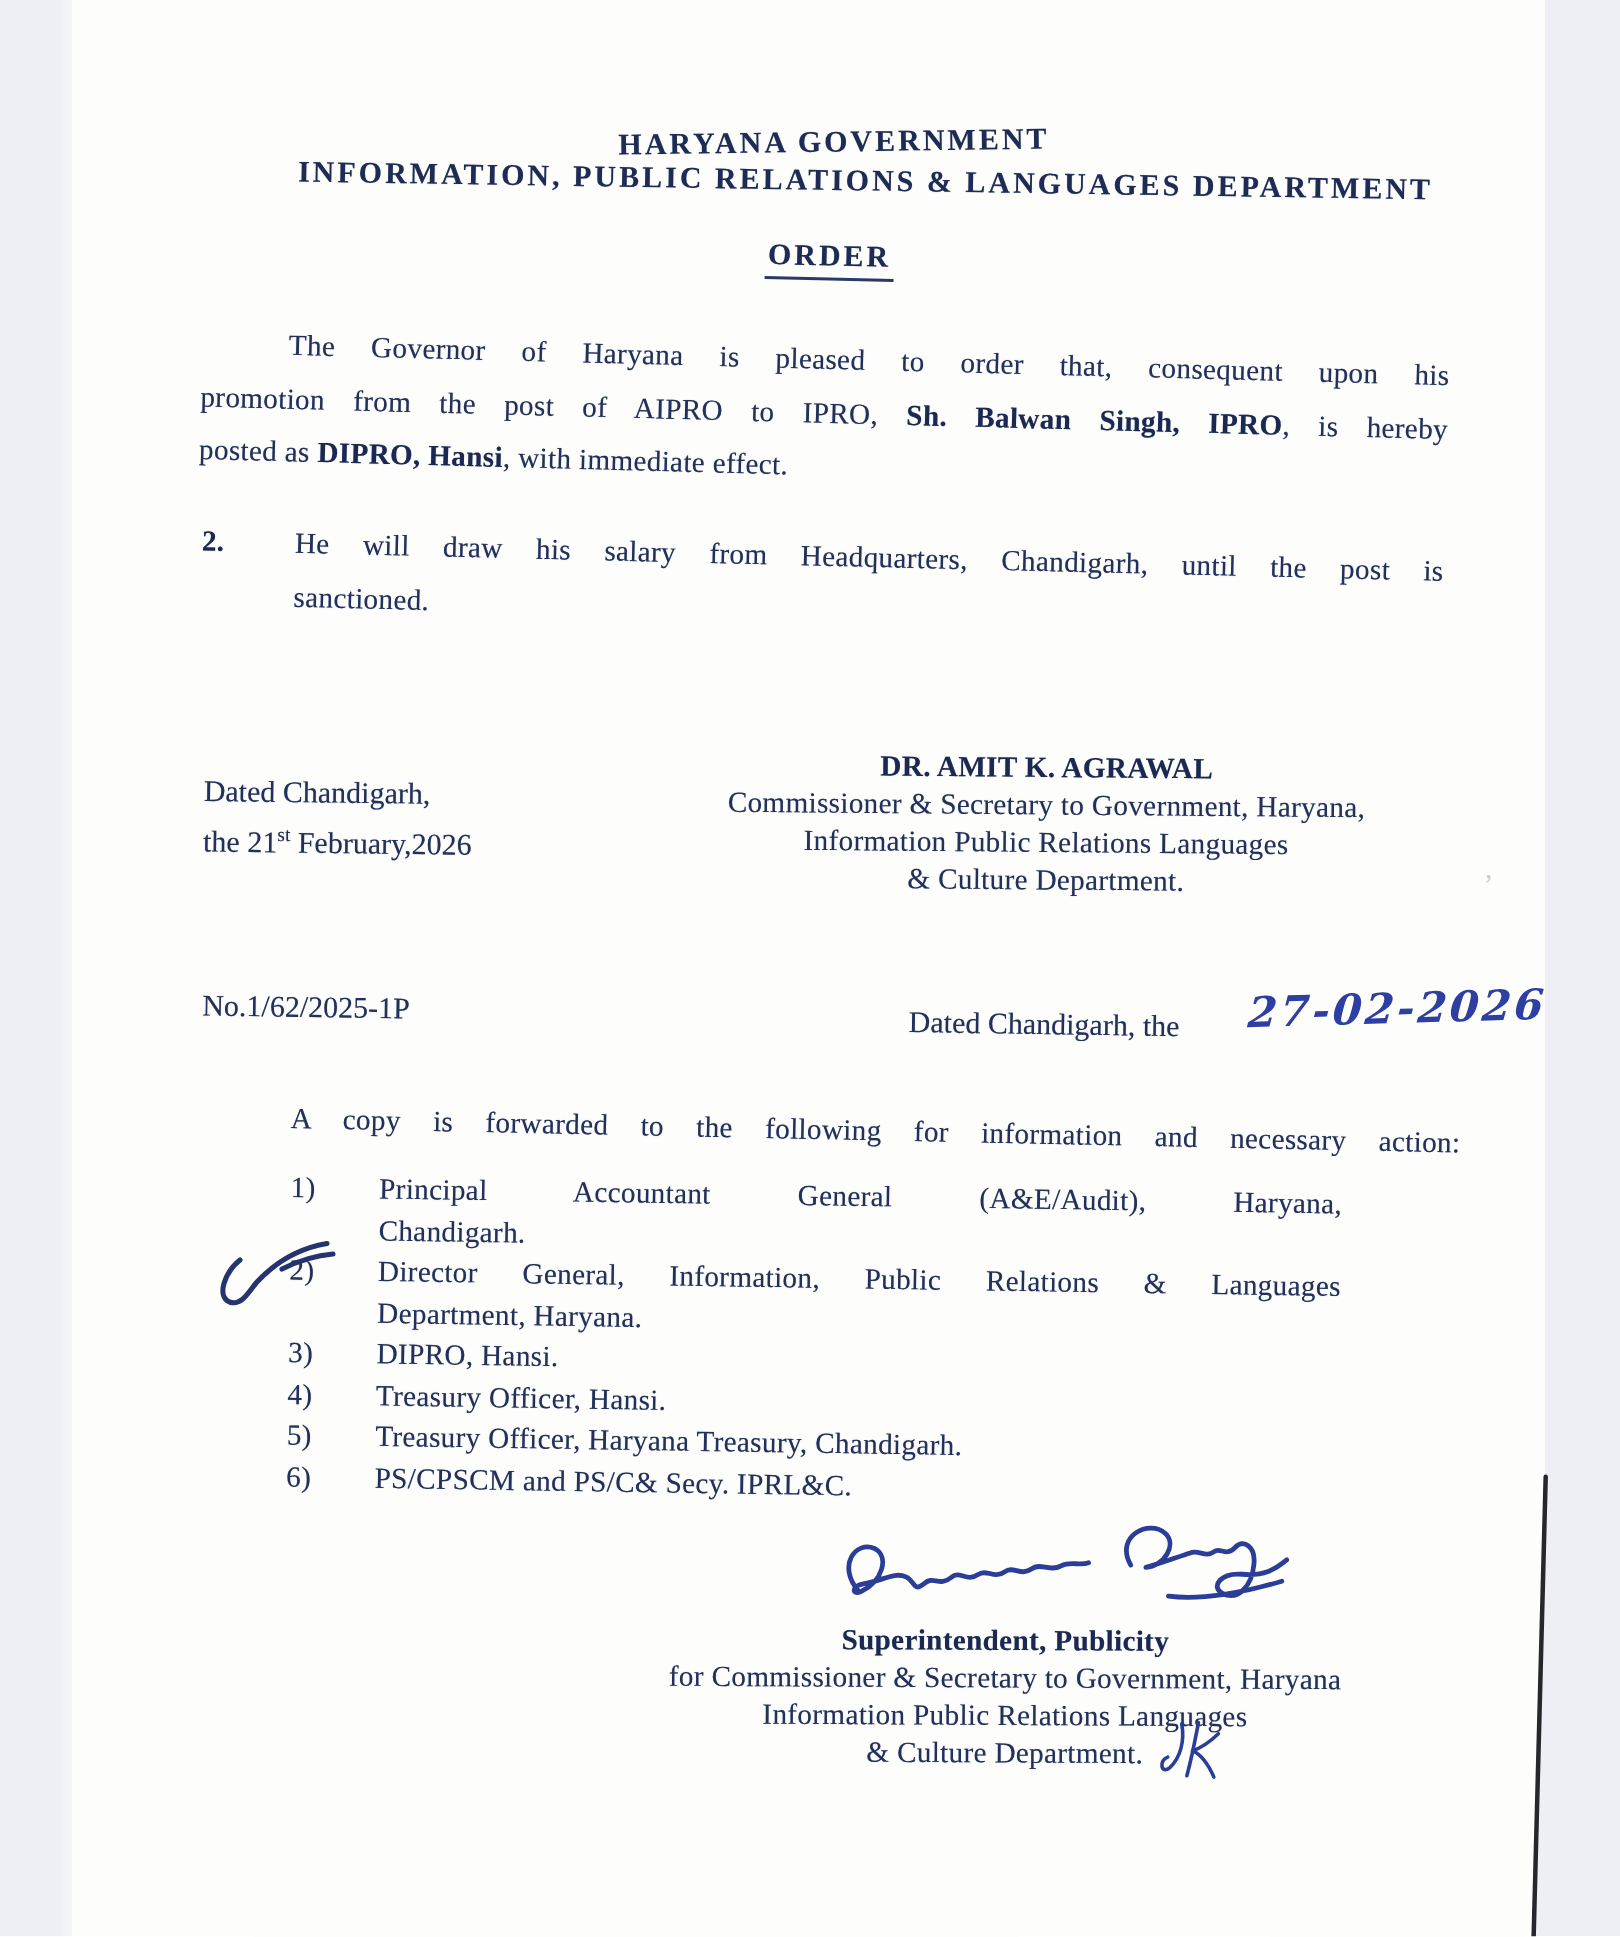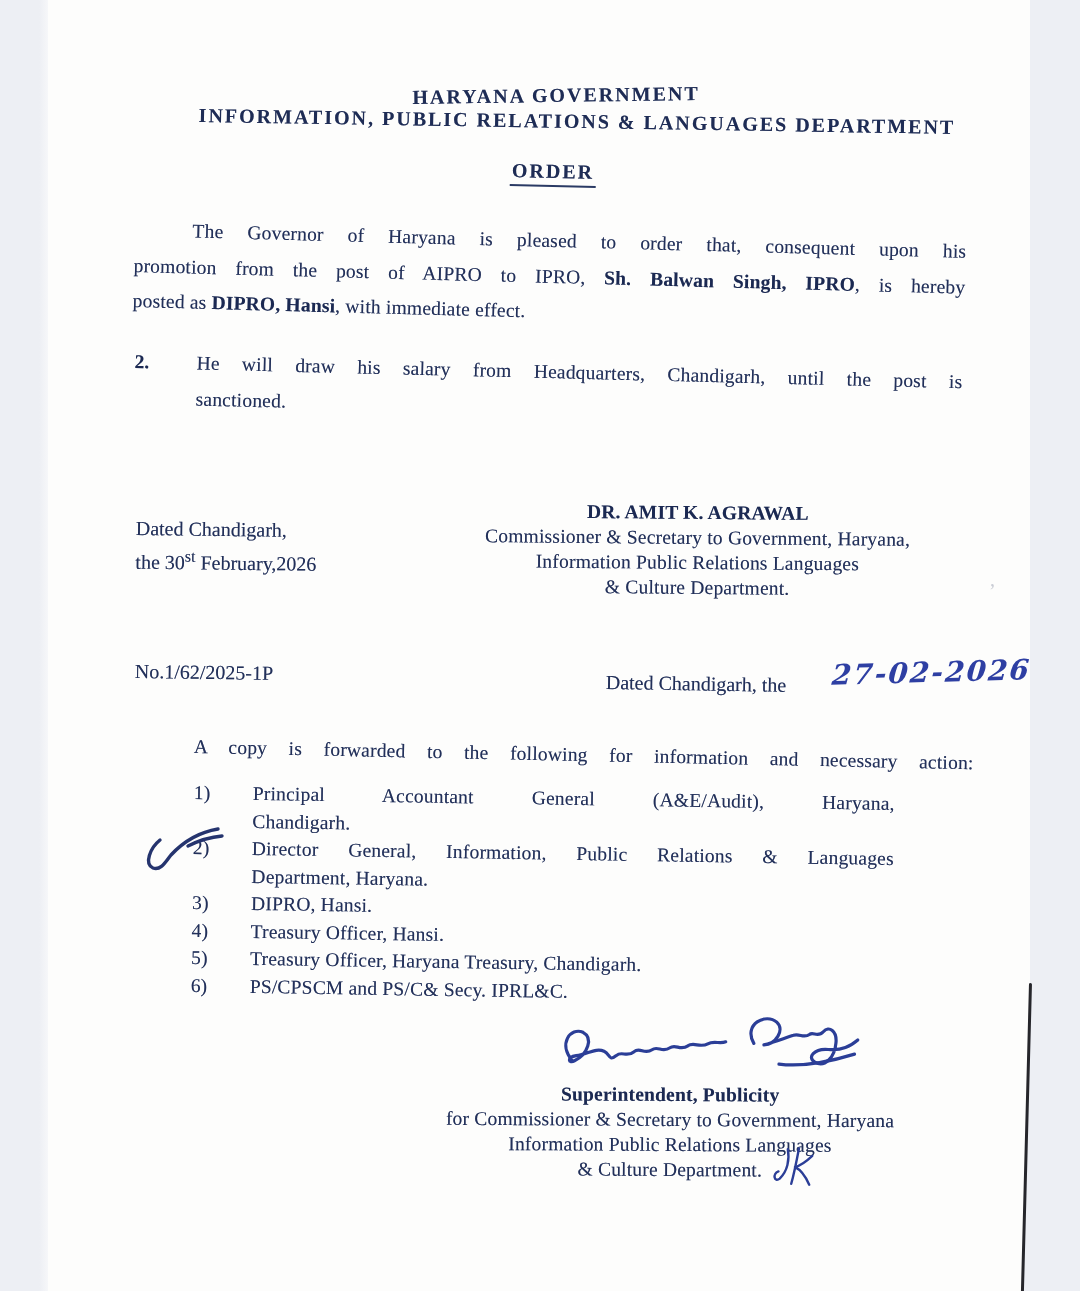--- a/index.html
+++ b/index.html
@@ -29,21 +29,21 @@
   .bold { font-weight:bold; color:#1b2952; }
   .hdr { font-weight:bold; font-size:20px; letter-spacing:2px; color:#1e2c55; white-space:nowrap; }
   .order-title {
     font-weight:bold; font-size:20px; letter-spacing:2px; color:#1e2c55;
     border-bottom:2px solid #2a3a64; padding:0 2px 2px 2px; display:inline-block;
   }
   .body-text { font-size:19.5px; letter-spacing:0.2px; }
   .jline { text-align:justify; text-align-last:justify; }
   .lline { text-align:left; }
   .para-line { line-height:35.5px; }
-  .sup { vertical-align:super; font-size:16px; letter-spacing:0; }
+  .sup { vertical-align:super; font-size:13px; letter-spacing:0; }
   .hand {
     font-family:"DejaVu Serif",serif; font-style:italic; font-weight:bold;
     color:#2e3fa3; font-size:28px; letter-spacing:2px; white-space:nowrap;
     transform:rotate(-1.6deg) skewX(-6deg); display:inline-block;
   }
   .copies-row { display:grid; grid-template-columns:59px 642px; }
   .copies-num { line-height:27.5px; }
   .copies-text { line-height:27.5px; }
   .sig-svg path, .tick-svg path, .jk-svg path { fill:none; stroke-linecap:round; stroke-linejoin:round; }
   .sig-svg path { stroke:#2b3e97; stroke-width:3.2; }
@@ -76,21 +76,21 @@
   <div class="abs ink body-text" style="left:135px; top:344px; width:828px; transform:rotate(1.4deg); transform-origin:left top;">
     <span class="bold" style="position:absolute; left:0; top:0; line-height:35.5px;">2.</span>
     <div style="margin-left:62px; width:766px;">
       <div class="para-line jline">He will draw his salary from Headquarters, Chandigarh, until the post is</div>
       <div class="para-line lline">sanctioned.</div>
     </div>
   </div>
 
   <div class="abs ink" style="left:136px; top:514px; font-size:20px; line-height:28px; transform:rotate(0.7deg); transform-origin:left top;">
     <div>Dated Chandigarh,</div>
-    <div><span>the 30</span><span class="sup">st</span><span> February,2026</span></div>
+    <div><span>the 21</span><span class="sup">st</span><span> February,2026</span></div>
   </div>
 
   <div class="abs ink center body-text" style="left:425px; top:500px; width:545px; line-height:25px; transform:rotate(0.5deg);">
     <div class="bold">DR. AMIT K. AGRAWAL</div>
     <div>Commissioner &amp; Secretary to Government, Haryana,</div>
     <div>Information Public Relations Languages</div>
     <div>&amp; Culture Department.</div>
   </div>
 
   <div class="abs ink" style="left:135px; top:660px; font-size:20px; transform:rotate(0.8deg); transform-origin:left top;">No.1/62/2025-1P</div>

